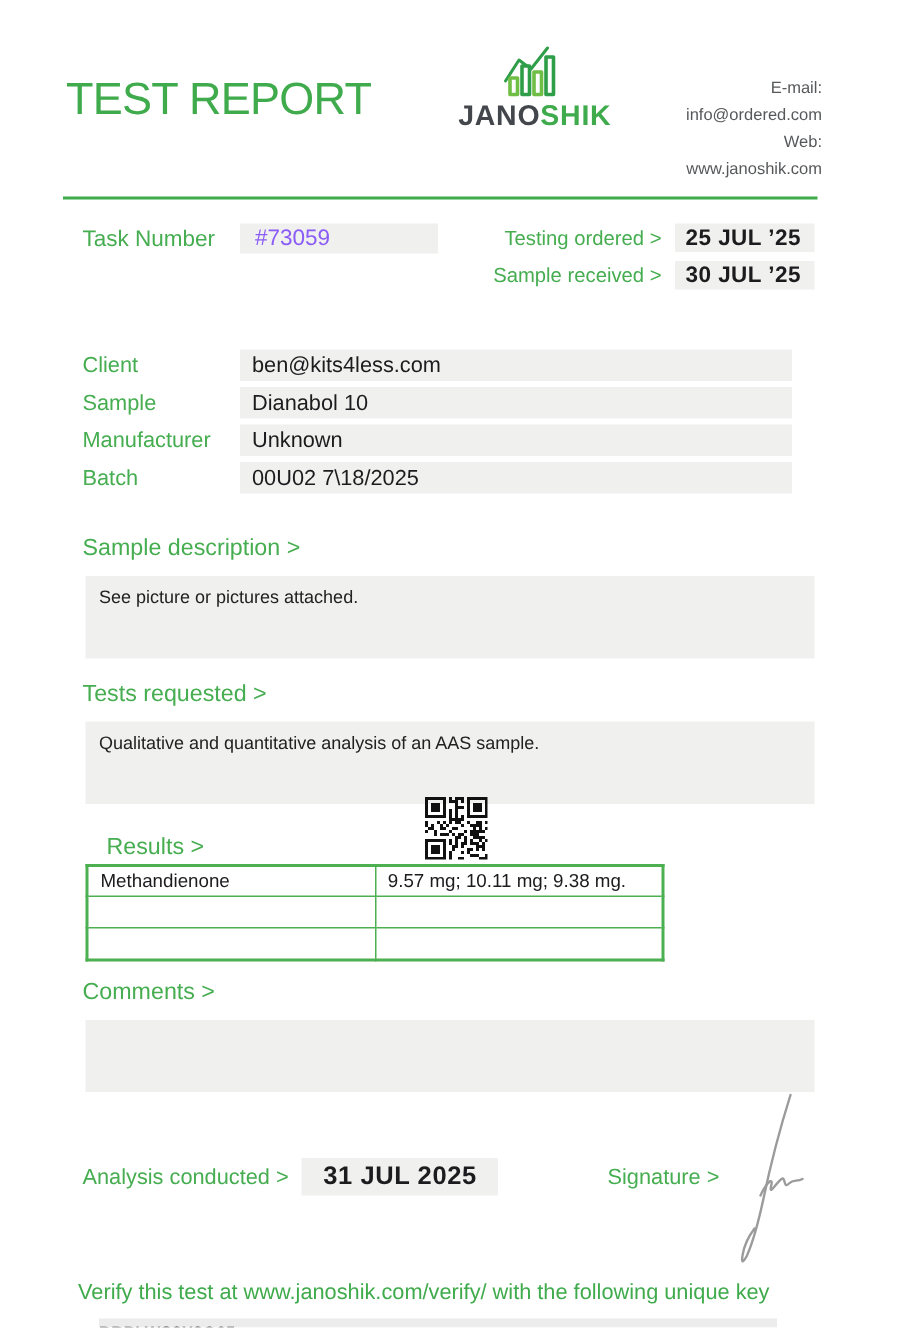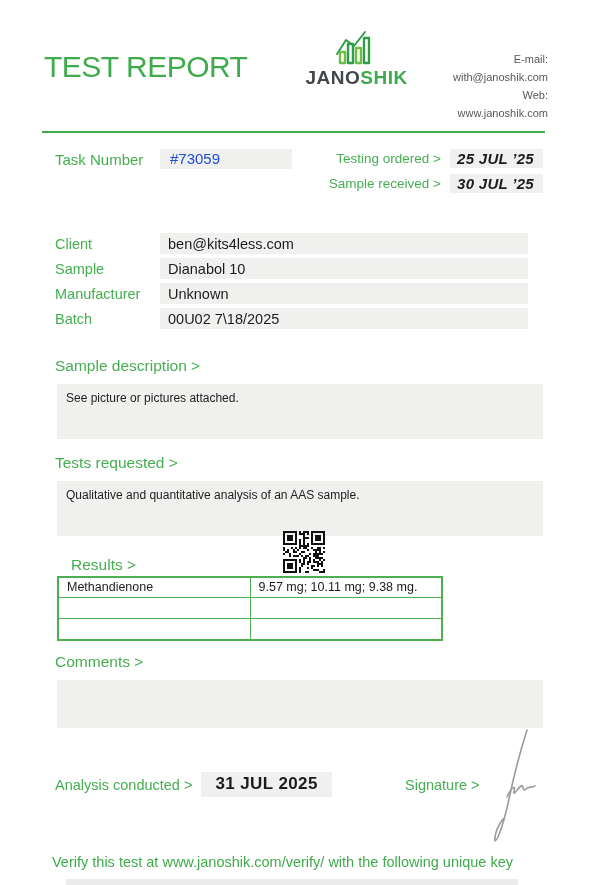--- a/index.html
+++ b/index.html
@@ -15,25 +15,25 @@
   .logo-text { font-size:19px; font-weight:bold; letter-spacing:0.5px; }
   .logo-text .dark { color:#43474B; }
   .logo-text .grn { color:#3FAB4C; }
   .contact { margin-top:24px; text-align:right; font-size:11px; line-height:1.65; color:#56585A; }
   .hr-line { height:2px; background:#3FAB4C; margin:8px 55px 0 42px; }
 
   
   .task-row { display:flex; margin:16px 57px 0 55px; }
   .task-left { display:flex; align-items:flex-start; }
   .task-label { color:#46AD51; font-size:15px; width:105px; padding-top:2px; }
-  .task-value { width:132px; height:20px; background:#F0F0EF; font-size:15px; font-weight:500; color:#1d4ed8; padding:1px 10px 0; }
+  .task-value { width:132px; height:20px; background:#F0F0EF; font-size:15px; font-weight:500; color:#8b5cf6; padding:1px 10px 0; }
   .dates { margin-left:auto; }
   .date-row { display:flex; justify-content:flex-end; align-items:center; margin-bottom:6px; }
   .date-label { color:#46AD51; font-size:13.5px; margin-right:9px; white-space:nowrap; }
-  .date-value { width:93px; height:19px; background:#F0F0EF; font-size:15px; font-weight:600; letter-spacing:0.3px; color:#1C1C1E; padding:0 0 0 7px; line-height:19px;font-style:italic; }
+  .date-value { width:93px; height:19px; background:#F0F0EF; font-size:15px; font-weight:600; letter-spacing:0.3px; color:#1C1C1E; padding:0 0 0 7px; line-height:19px; }
 
   
   .info-section { margin:34px 72px 0 55px; }
   .info-row { display:flex; margin-bottom:4px; }
   .info-label { width:105px; color:#46AD51; font-size:14.5px; padding-top:3px; }
   .info-value { flex:1; background:#F0F0EF; font-size:14.5px; color:#1C1C1E; padding:3px 8px 2px; }
 
   
   .sec-label { color:#46AD51; font-size:15.5px; margin:28px 0 0 55px; }
   .sec-label.tests { margin-top:15px; }
@@ -74,21 +74,21 @@
         <rect x="21" y="18" width="5" height="15" stroke="#6FBE45" stroke-width="2.4" fill="#fff"></rect>
         <rect x="29" y="8" width="5" height="25" stroke="#2F9E48" stroke-width="2.4" fill="#fff"></rect>
       </svg>
       <div class="logo-text">
         <span class="dark">JANO</span><span class="grn">SHIK</span>
       </div>
     </div>
     <div class="contact">
       <div>
         <span>E-mail:</span>
-        <span>with@janoshik.com</span>
+        <span>info@ordered.com</span>
       </div>
       <div>
         <span>Web:</span>
         <span>www.janoshik.com</span>
       </div>
     </div>
   </div>
   <div class="hr-line"></div>
 
   <div class="task-row">

